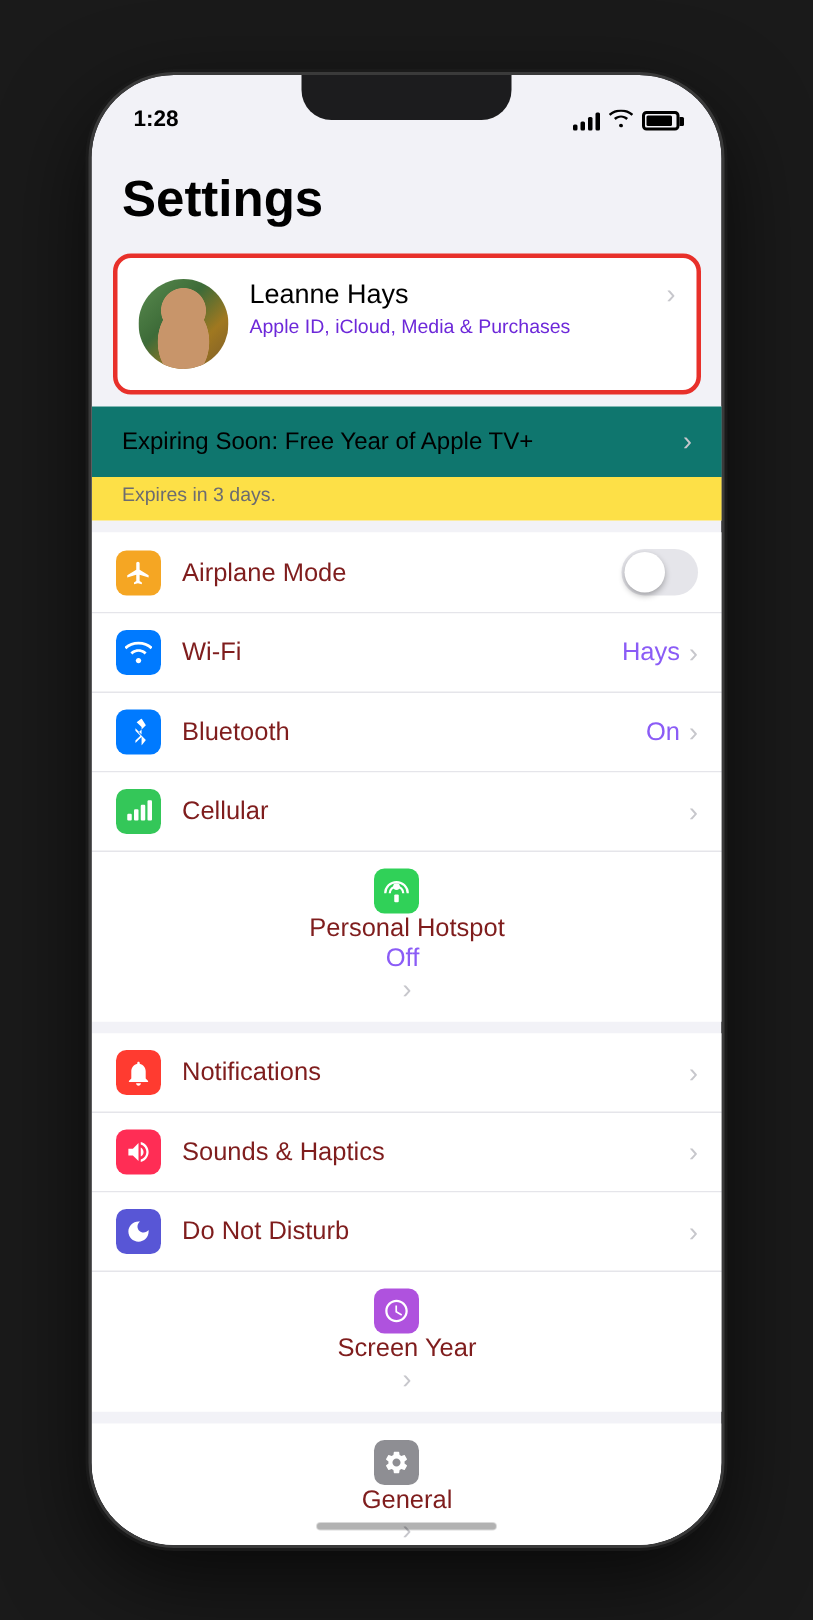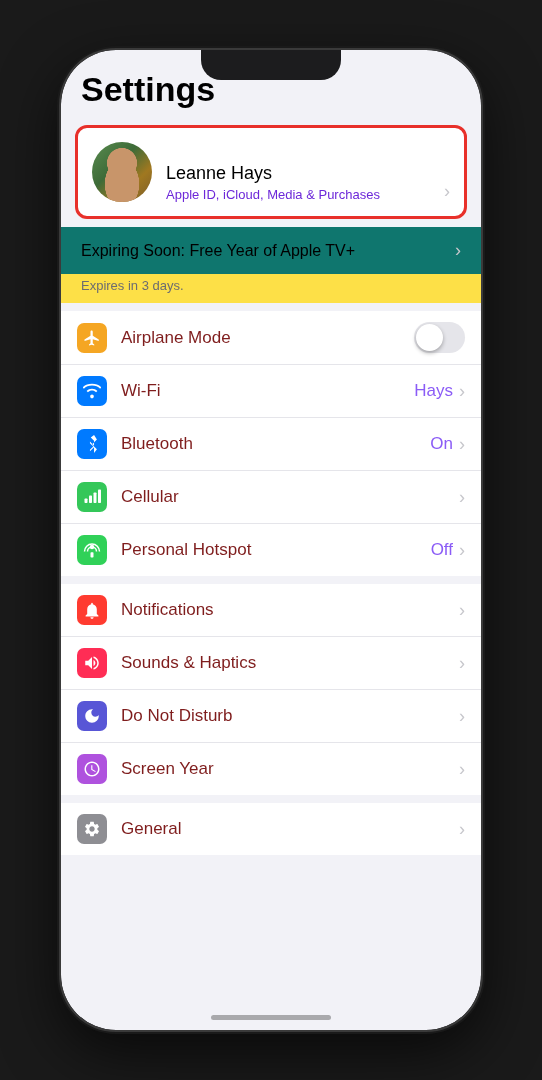--- a/index.html
+++ b/index.html
@@ -158,21 +158,21 @@
     .profile-card-wrapper {
       padding: 0 14px;
       margin-bottom: 8px;
     }
 
     .profile-card {
       background: #fff;
       border-radius: 12px;
       padding: 14px 14px;
       display: flex;
-      align-items: flex-end;
+      align-items: flex-start;
       border: 3px solid #e8302a;
       position: relative;
     }
 
     .profile-avatar {
       width: 60px;
       height: 60px;
       border-radius: 50%;
       background: linear-gradient(135deg, #4a7c3f 0%, #2d5a27 40%, #8b6914 70%, #6b4c1a 100%);
       margin-right: 14px;
@@ -244,20 +244,21 @@
     .settings-row {
       display: flex;
       align-items: center;
       padding: 11px 16px 11px 16px;
       border-bottom: 0.5px solid #e5e5ea;
       background: #fff;
       min-height: 50px;
     }
     .settings-row:last-child {
       border-bottom: none;
+      flex-direction: column;
     }
 
     .row-icon {
       width: 30px;
       height: 30px;
       border-radius: 7px;
       display: flex;
       align-items: center;
       justify-content: center;
       margin-right: 14px;
@@ -317,20 +318,41 @@
       opacity: 0.3;
     }
   </style>
 </head>
 <body>
 
 <div class="phone-frame">
   <div class="screen">
     <div class="notch"></div>
 
+    <div class="status-bar">
+      <span class="status-time">1:28</span>
+      <div class="status-icons">
+        <div class="signal-bars">
+          <span style="height:4px"></span>
+          <span style="height:6px"></span>
+          <span style="height:9px"></span>
+          <span style="height:12px"></span>
+        </div>
+        <span class="wifi-icon">
+          <svg width="16" height="12" viewBox="0 0 16 12">
+            <path d="M8 9.5c.7 0 1.3.6 1.3 1.3S8.7 12 8 12s-1.3-.6-1.3-1.3S7.3 9.5 8 9.5z" fill="#000"></path>
+            <path d="M4.5 7c.9-1 2.2-1.6 3.5-1.6s2.6.6 3.5 1.6l1.2-1.3C11.5 4.7 9.8 4 8 4S4.5 4.7 3.3 5.7L4.5 7z" fill="#000"></path>
+            <path d="M1 4.2C2.8 2.5 5.3 1.5 8 1.5s5.2 1 7 2.7L16.2 3C14.1 1.1 11.2 0 8 0S1.9 1.1-.2 3L1 4.2z" fill="#000"></path>
+          </svg>
+        </span>
+        <div class="battery-icon">
+          <div class="battery-fill"></div>
+        </div>
+      </div>
+    </div>
 
     <div class="content">
       <div class="page-title">Settings</div>
 
       <div class="profile-card-wrapper">
         <div class="profile-card">
           <div class="profile-avatar">
             <div class="avatar-face"></div>
           </div>
           <div class="profile-info">

